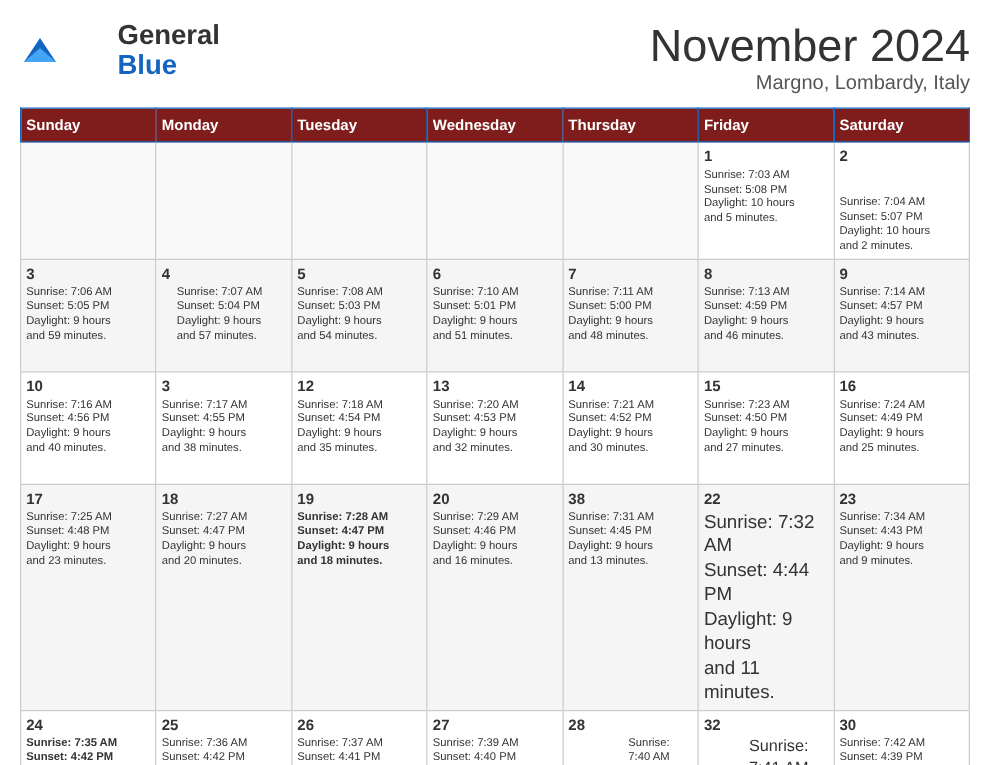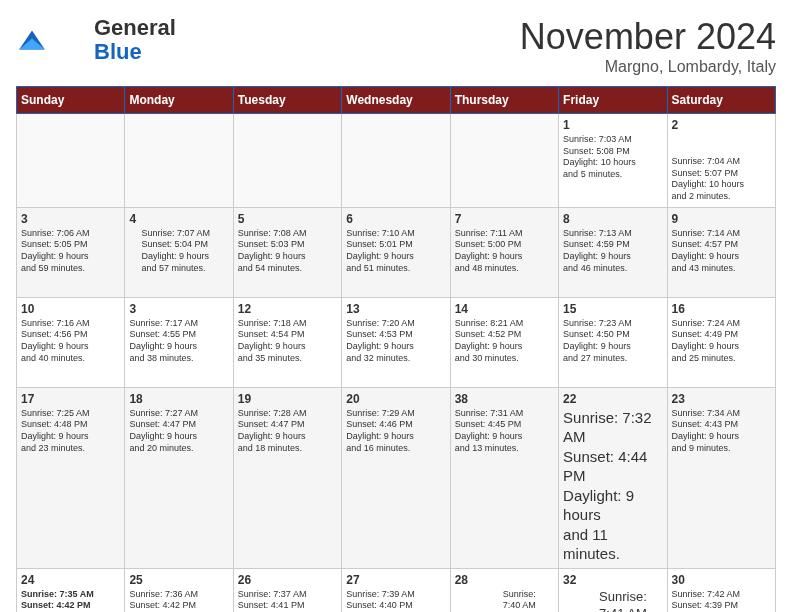--- a/index.html
+++ b/index.html
@@ -212,21 +212,21 @@
         </td>
         <td>
           <span class="day-num">13</span>
           <div style="white-space: pre-line; font-size: 9px; line-height: 1.3;">Sunrise: 7:20 AM
 Sunset: 4:53 PM
 Daylight: 9 hours
 and 32 minutes.</div>
         </td>
         <td>
           <span class="day-num">14</span>
-          <div style="white-space: pre-line; font-size: 9px; line-height: 1.3;">Sunrise: 8:21 AM
+          <div style="white-space: pre-line; font-size: 9px; line-height: 1.3;">Sunrise: 7:21 AM
 Sunset: 4:52 PM
 Daylight: 9 hours
 and 30 minutes.</div>
         </td>
         <td>
           <span class="day-num">15</span>
           <div style="white-space: pre-line; font-size: 9px; line-height: 1.3;">Sunrise: 7:23 AM
 Sunset: 4:50 PM
 Daylight: 9 hours
 and 27 minutes.</div>
@@ -249,21 +249,21 @@
         </td>
         <td>
           <span class="day-num">18</span>
           <div style="white-space: pre-line; font-size: 9px; line-height: 1.3;">Sunrise: 7:27 AM
 Sunset: 4:47 PM
 Daylight: 9 hours
 and 20 minutes.</div>
         </td>
         <td>
           <span class="day-num">19</span>
-          <div style="white-space: pre-line; font-size: 9px; line-height: 1.3;">Sunrise: 7:28 AM
+          <div style="white-space: pre-line; font-size: 9px; line-height: 1.3; font-weight: bold;">Sunrise: 7:28 AM
 Sunset: 4:47 PM
 Daylight: 9 hours
 and 18 minutes.</div>
         </td>
         <td>
           <span class="day-num">20</span>
           <div style="white-space: pre-line; font-size: 9px; line-height: 1.3;">Sunrise: 7:29 AM
 Sunset: 4:46 PM
 Daylight: 9 hours
 and 16 minutes.</div>

